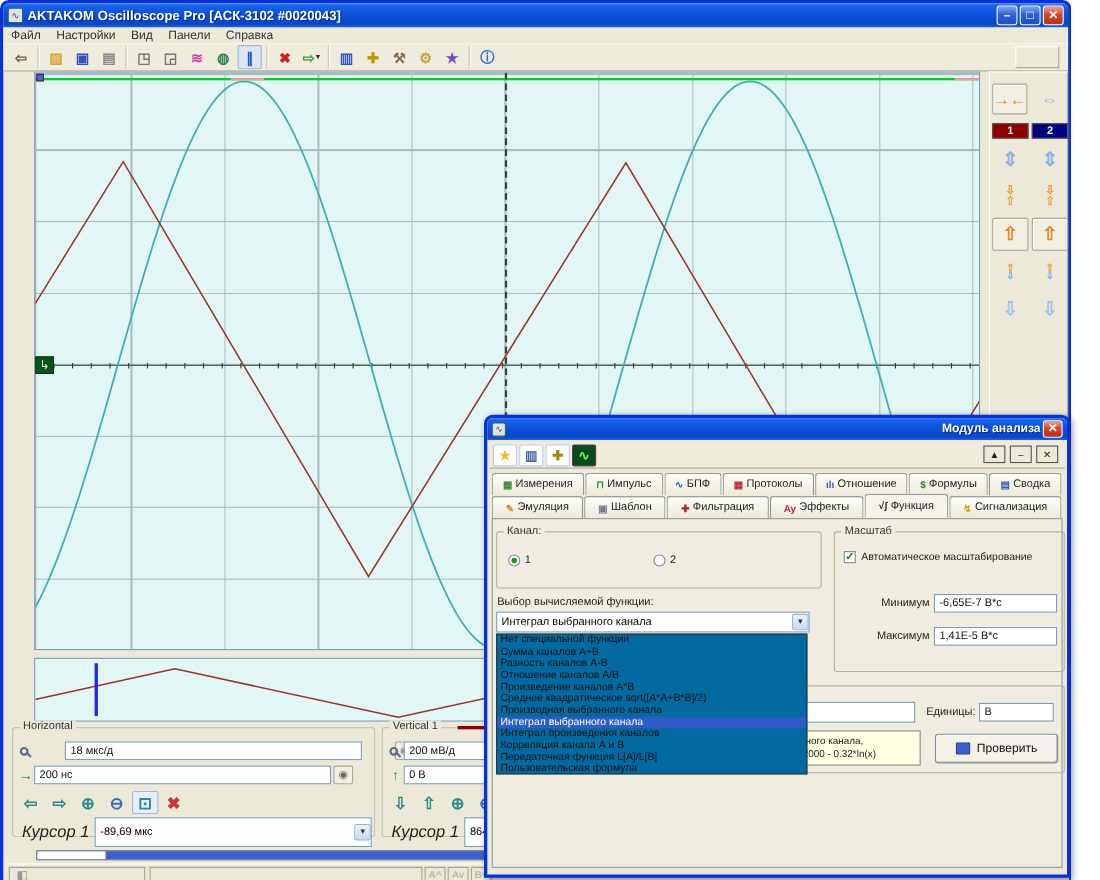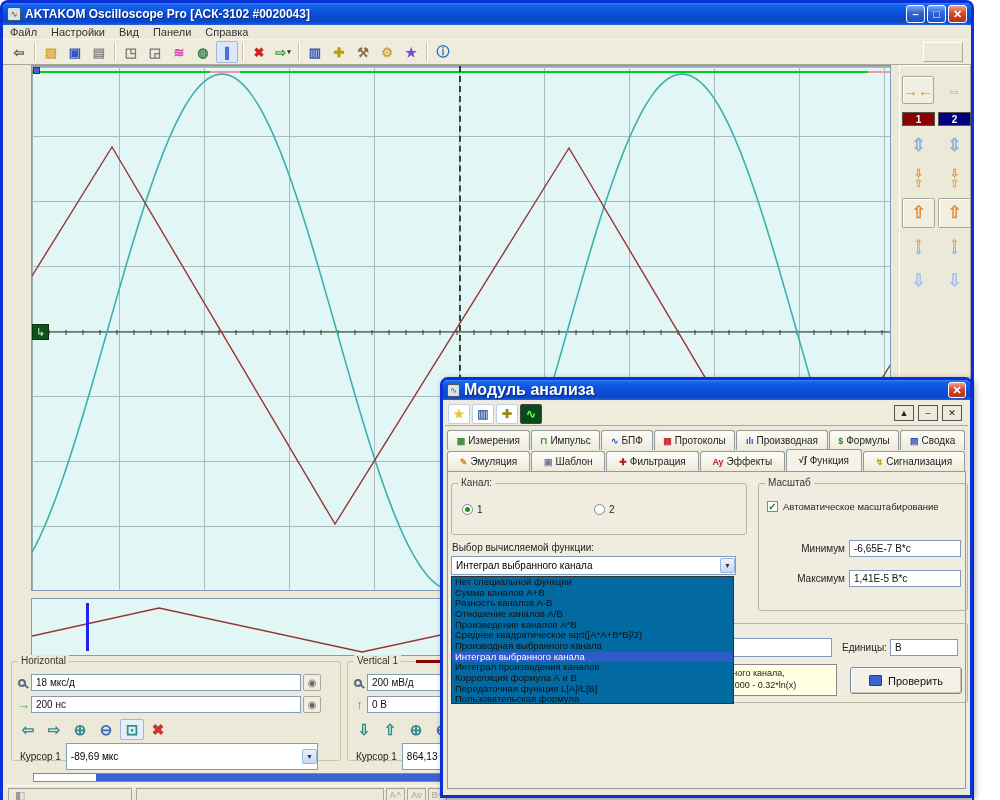--- a/index.html
+++ b/index.html
@@ -82,21 +82,21 @@
   .knobbtn { width:18px; height:17px; margin-left:2px; border:1px solid #ACA899; background:#F1EEE2;
     font-size:10px; text-align:center; line-height:15px; color:#666; border-radius:2px; }
   .mag { display:inline-block; width:8px; height:8px; border:2px solid #5a6a8a; border-radius:50%;
     position:relative; margin:0 5px 0 2px; }
   .mag:after { content:""; position:absolute; width:6px; height:2px; background:#5a6a8a;
     transform:rotate(45deg); right:-5px; bottom:-2px; }
   .garrow { font-size:13px; font-weight:bold; color:#3AA53A; width:15px; text-align:center; }
   .ibtn { width:24px; height:21px; display:flex; align-items:center; justify-content:center;
     font-size:15px; font-weight:bold; margin-right:2px; border:1px solid transparent; }
   .ibtn.pressed { border:1px solid #9EBAE0; background:#E6EEF8; border-radius:2px; }
-  .cursor-label { font-size:10px; color:#222; margin-right:5px; }
+  .cursor-label { font-size:15px; color:#222; margin-right:5px;font-style:italic; }
   .combo { display:flex; align-items:center; background:#fff; border:1px solid #7F9DB9; height:27px; }
   .combo .cval { flex:1; font-size:10px; padding:0 4px; white-space:nowrap; overflow:hidden; }
   .combo .cbtnarrow { width:15px; height:15px; background:linear-gradient(180deg,#EAF3FD,#C7D8F2);
     border:1px solid #99B5DB; border-radius:2px; font-size:7px; text-align:center; line-height:13px; color:#333; }
 
   #hscroll { position:absolute; left:30px; top:770px; width:850px; height:9px; border:1px solid #888;
     background:#3A62D0; }
   #hscroll .thumb { position:absolute; left:0; top:0; width:62px; height:7px; background:#fff; }
 
   #statusbar { position:absolute; left:3px; top:782px; width:966px; height:18px; background:#ECE9D8;
@@ -105,21 +105,21 @@
     background:#ECE9D8; }
   .sind { color:#BDB8A4; font-weight:bold; text-align:center; line-height:12px; }
 
   
   #dialog { position:absolute; left:440px; top:377px; width:533px; height:421px;
     border:3px solid #0831D9; border-radius:8px 8px 0 0; background:#ECE9D8; z-index:50;
     box-shadow:2px 2px 6px rgba(0,0,0,.35); }
   #dlg-title { position:absolute; left:0; top:0; right:0; height:20px;
     background:linear-gradient(180deg,#3B85F2 0%,#1663E9 10%,#0D51D9 45%,#0A46C6 86%,#1E63E8 100%);
     border-radius:5px 5px 0 0; display:flex; align-items:center; padding:0 4px; }
-  #dlg-title .title-text { font-size:16px; }
+  #dlg-title .title-text { font-size:11px;text-align:right; }
   #dlg-toolbar { position:absolute; left:2px; top:22px; right:2px; height:24px; background:#EFECDD;
     border-bottom:1px solid #ACA899; display:flex; align-items:center; padding-left:3px; }
   .dtbtn { width:22px; height:20px; display:flex; align-items:center; justify-content:center;
     font-size:12px; font-weight:bold; margin-right:2px; border:1px solid #B9D0EA; border-radius:2px; background:#fff; }
   .dtbtn.chip { background:#0A4A1A; border:1px solid #444; }
   .dflat { width:20px; height:16px; border:1px solid #555; background:#ECE9D8; font-size:9px;
     line-height:14px; text-align:center; color:#222; margin-left:4px; }
   .dlg-right { position:absolute; right:6px; top:3px; display:flex; }
 
   .tabs-row { position:absolute; left:4px; right:4px; display:flex; }
@@ -310,21 +310,21 @@
 
   <div id="preview">
     <svg id="preview-svg" width="858" height="56">
         <polyline points="0,37 127,9 330,53 533,9 736,53 860,30" fill="none" stroke="#993333" stroke-width="1.4"></polyline>
       </svg>
     <div id="preview-cursor"></div>
   </div>
 
   <div class="groupbox" id="hgroup" style="left:8px;top:658px;width:330px;height:100px;">
     <div class="glabel">Horizontal</div>
-    <div class="frow" style="left:4px;top:12px;">
+    <div class="frow" style="left:4px;top:12px;gap:28px;">
       <span class="mag"></span>
       <div class="field" style="width:270px;">18 мкс/д</div>
       <div class="knobbtn">◉</div>
     </div>
     <div class="frow" style="left:4px;top:34px;">
       <span class="garrow">→</span>
       <div class="field" style="width:270px;">200 нс</div>
       <div class="knobbtn">◉</div>
     </div>
     <div class="frow" style="left:4px;top:57px;" id="hbuttons">
@@ -419,21 +419,21 @@
       <div class="tab">
         <span class="tico" style="color: rgb(34, 85, 204);">∿</span>
         <span>БПФ</span>
       </div>
       <div class="tab">
         <span class="tico" style="color: rgb(187, 51, 51);">▦</span>
         <span>Протоколы</span>
       </div>
       <div class="tab">
         <span class="tico" style="color: rgb(51, 85, 187);">ılı</span>
-        <span>Производная</span>
+        <span>Отношение</span>
       </div>
       <div class="tab">
         <span class="tico" style="color: rgb(42, 122, 42);">$</span>
         <span>Формулы</span>
       </div>
       <div class="tab">
         <span class="tico" style="color: rgb(51, 85, 187);">▤</span>
         <span>Сводка</span>
       </div>
     </div>
@@ -501,21 +501,21 @@
   <div id="func-list">
       <div class="opt">Нет специальной функции</div>
       <div class="opt">Сумма каналов А+В</div>
       <div class="opt">Разность каналов А-В</div>
       <div class="opt">Отношение каналов А/В</div>
       <div class="opt">Произведение каналов А*В</div>
       <div class="opt">Среднее квадратическое sqrt([А*А+В*В]/2)</div>
       <div class="opt">Производная выбранного канала</div>
       <div class="opt sel">Интеграл выбранного канала</div>
       <div class="opt">Интеграл произведения каналов</div>
-      <div class="opt">Корреляция формула А и В</div>
+      <div class="opt">Корреляция канала А и В</div>
       <div class="opt">Передаточная функция L[А]/L[В]</div>
       <div class="opt">Пользовательская формула</div>
     </div>
 
   <div class="groupbox" style="left:8px;top:243px;width:517px;height:80px;border-color:#B8B4A0;">
     <div class="field" style="position:absolute;left:8px;top:14px;width:372px;height:19px;"></div>
     <span class="small-label" style="position:absolute;left:390px;top:18px;">Единицы:</span>
     <div class="field" style="position:absolute;left:438px;top:15px;width:68px;height:17px;">В</div>
     <div class="hintbox" style="left:235px;top:40px;width:150px;height:32px;">
       <div>ы выбранного канала,</div>

